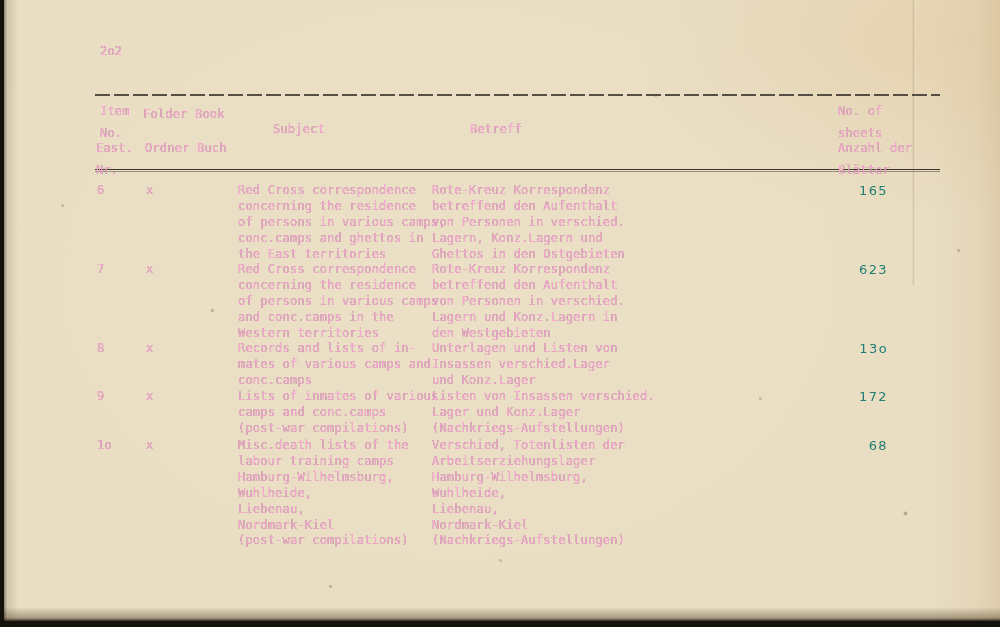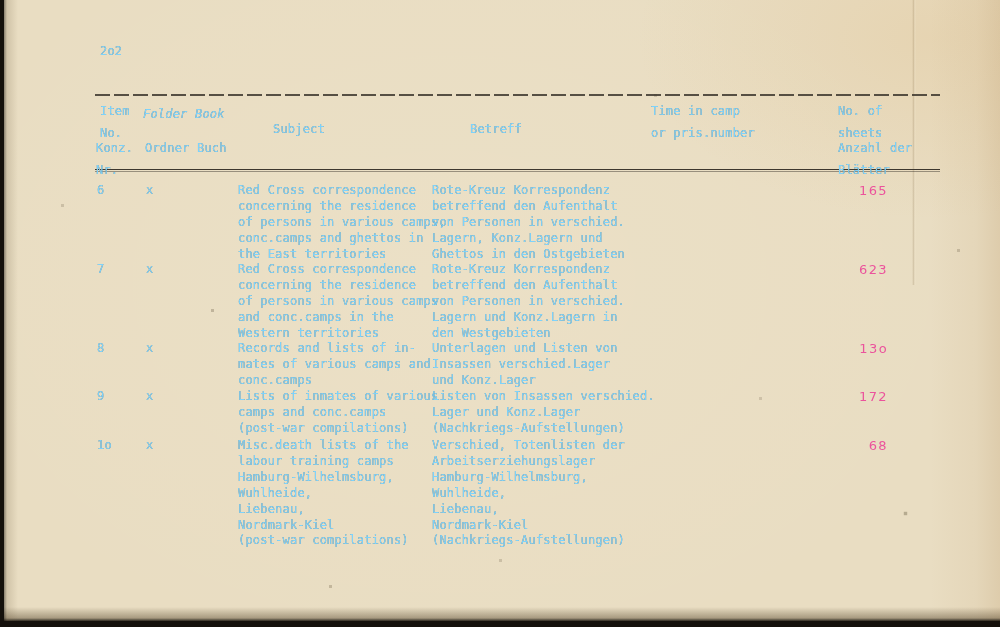--- a/index.html
+++ b/index.html
@@ -13,62 +13,60 @@
       radial-gradient(ellipse 420px 260px at 93% 6%, rgba(214,166,96,.16), rgba(0,0,0,0) 70%),
       radial-gradient(ellipse 700px 500px at 45% 45%, rgba(255,250,235,.10), rgba(0,0,0,0) 80%),
       #e9ddc2;}
   .crease{position:absolute;left:912px;top:0;width:4px;height:285px;
     background:linear-gradient(90deg, rgba(0,0,0,0), rgba(120,96,58,.22) 45%, rgba(245,235,210,.35) 70%, rgba(0,0,0,0));}
   .specks{position:absolute;left:0;top:0;width:1px;height:1px;background:transparent;
     box-shadow:212px 310px 0 1px rgba(96,82,58,.30), 655px 95px 0 1px rgba(96,82,58,.22),
       905px 513px 0 1.2px rgba(90,76,52,.35), 330px 586px 0 1px rgba(96,82,58,.28),
       62px 205px 0 1px rgba(96,82,58,.22), 760px 398px 0 1px rgba(96,82,58,.2),
       500px 560px 0 1px rgba(96,82,58,.22), 958px 250px 0 1px rgba(96,82,58,.25);}
-  .t{position:absolute;font:12px/15.9px "DejaVu Sans Mono",monospace;color:#7dd3fc;
+  .t{position:absolute;font:12px/15.9px "DejaVu Sans Mono",monospace;color:#f9a8d4;
      white-space:pre-line;letter-spacing:.2px;text-shadow:0 0 .5px rgba(62,58,51,.65);}
   .hdr2{line-height:22px;}
   .rule{position:absolute;left:95px;width:845px;height:2px;}
   .rule-top{top:94px;background:repeating-linear-gradient(90deg, rgba(60,54,45,.85) 0 15px, rgba(60,54,45,0) 15px 19px);}
   .rule-mid{top:169px;height:3px;background:
      linear-gradient(180deg, rgba(52,46,38,.95) 0 1.4px, rgba(52,46,38,0) 1.4px 1.9px, rgba(52,46,38,.45) 1.9px 3px);}
   .title-en{border-bottom:1.6px solid rgba(62,58,51,.9);padding:0 26px 2px 0;line-height:14px;}
   .row{position:absolute;left:0;top:0;width:1000px;height:0;}
   .c-item{left:97px;top:0;}
   .c-folder{left:146px;top:0;}
   .c-subj{left:238px;top:0;}
   .c-betr{left:432px;top:0;}
   .c-sheets{left:822px;top:0;width:66px;text-align:right;}
-  .hand{font-family:"DejaVu Sans",sans-serif;font-size:13px;color:#ec4899;
+  .hand{font-family:"DejaVu Sans",sans-serif;font-size:13px;color:#0f766e;
         letter-spacing:1.4px;text-shadow:none;opacity:.92;}
   .edge-left{position:absolute;left:0;top:0;width:4px;height:627px;background:#14100b;}
   .edge-bottom{position:absolute;left:0;bottom:0;width:1000px;height:6px;background:#14100b;}
 </style>
 </head>
 <body>
 
 <div class="scan">
   <div class="page"></div>
   <div class="crease"></div>
   <div class="specks"></div>
 
   <div class="t" style="left:100px;top:44px;">2o2</div>
 
   <div class="rule rule-top"></div>
   <div class="rule rule-mid"></div>
 
   <div class="t hdr2" style="left:100px;top:100px;">Item
 No.</div>
-  <div class="t hdr2" style="left:96px;top:137px;">Konz.
+  <div class="t hdr2" style="left:96px;top:137px;">East.
 Nr.</div>
-  <div class="t" style="left:143px;top:107px;font-style:italic;">Folder Book</div>
+  <div class="t" style="left:143px;top:107px;">Folder Book</div>
   <div class="t" style="left:145px;top:141px;">Ordner Buch</div>
   <div class="t" style="left:273px;top:122px;">Subject</div>
   <div class="t" style="left:470px;top:122px;">Betreff</div>
-  <div class="t hdr2" style="left:651px;top:100px;">Time in camp
-or pris.number</div>
   <div class="t hdr2" style="left:838px;top:100px;">No. of
 sheets</div>
   <div class="t hdr2" style="left:838px;top:137px;">Anzahl der
 Blätter</div>
 
   <div class="row" style="top:183px;">
     <div class="t c-item">6</div>
     <div class="t c-folder">x</div>
     <div class="t c-subj">Red Cross correspondence
 concerning the residence

